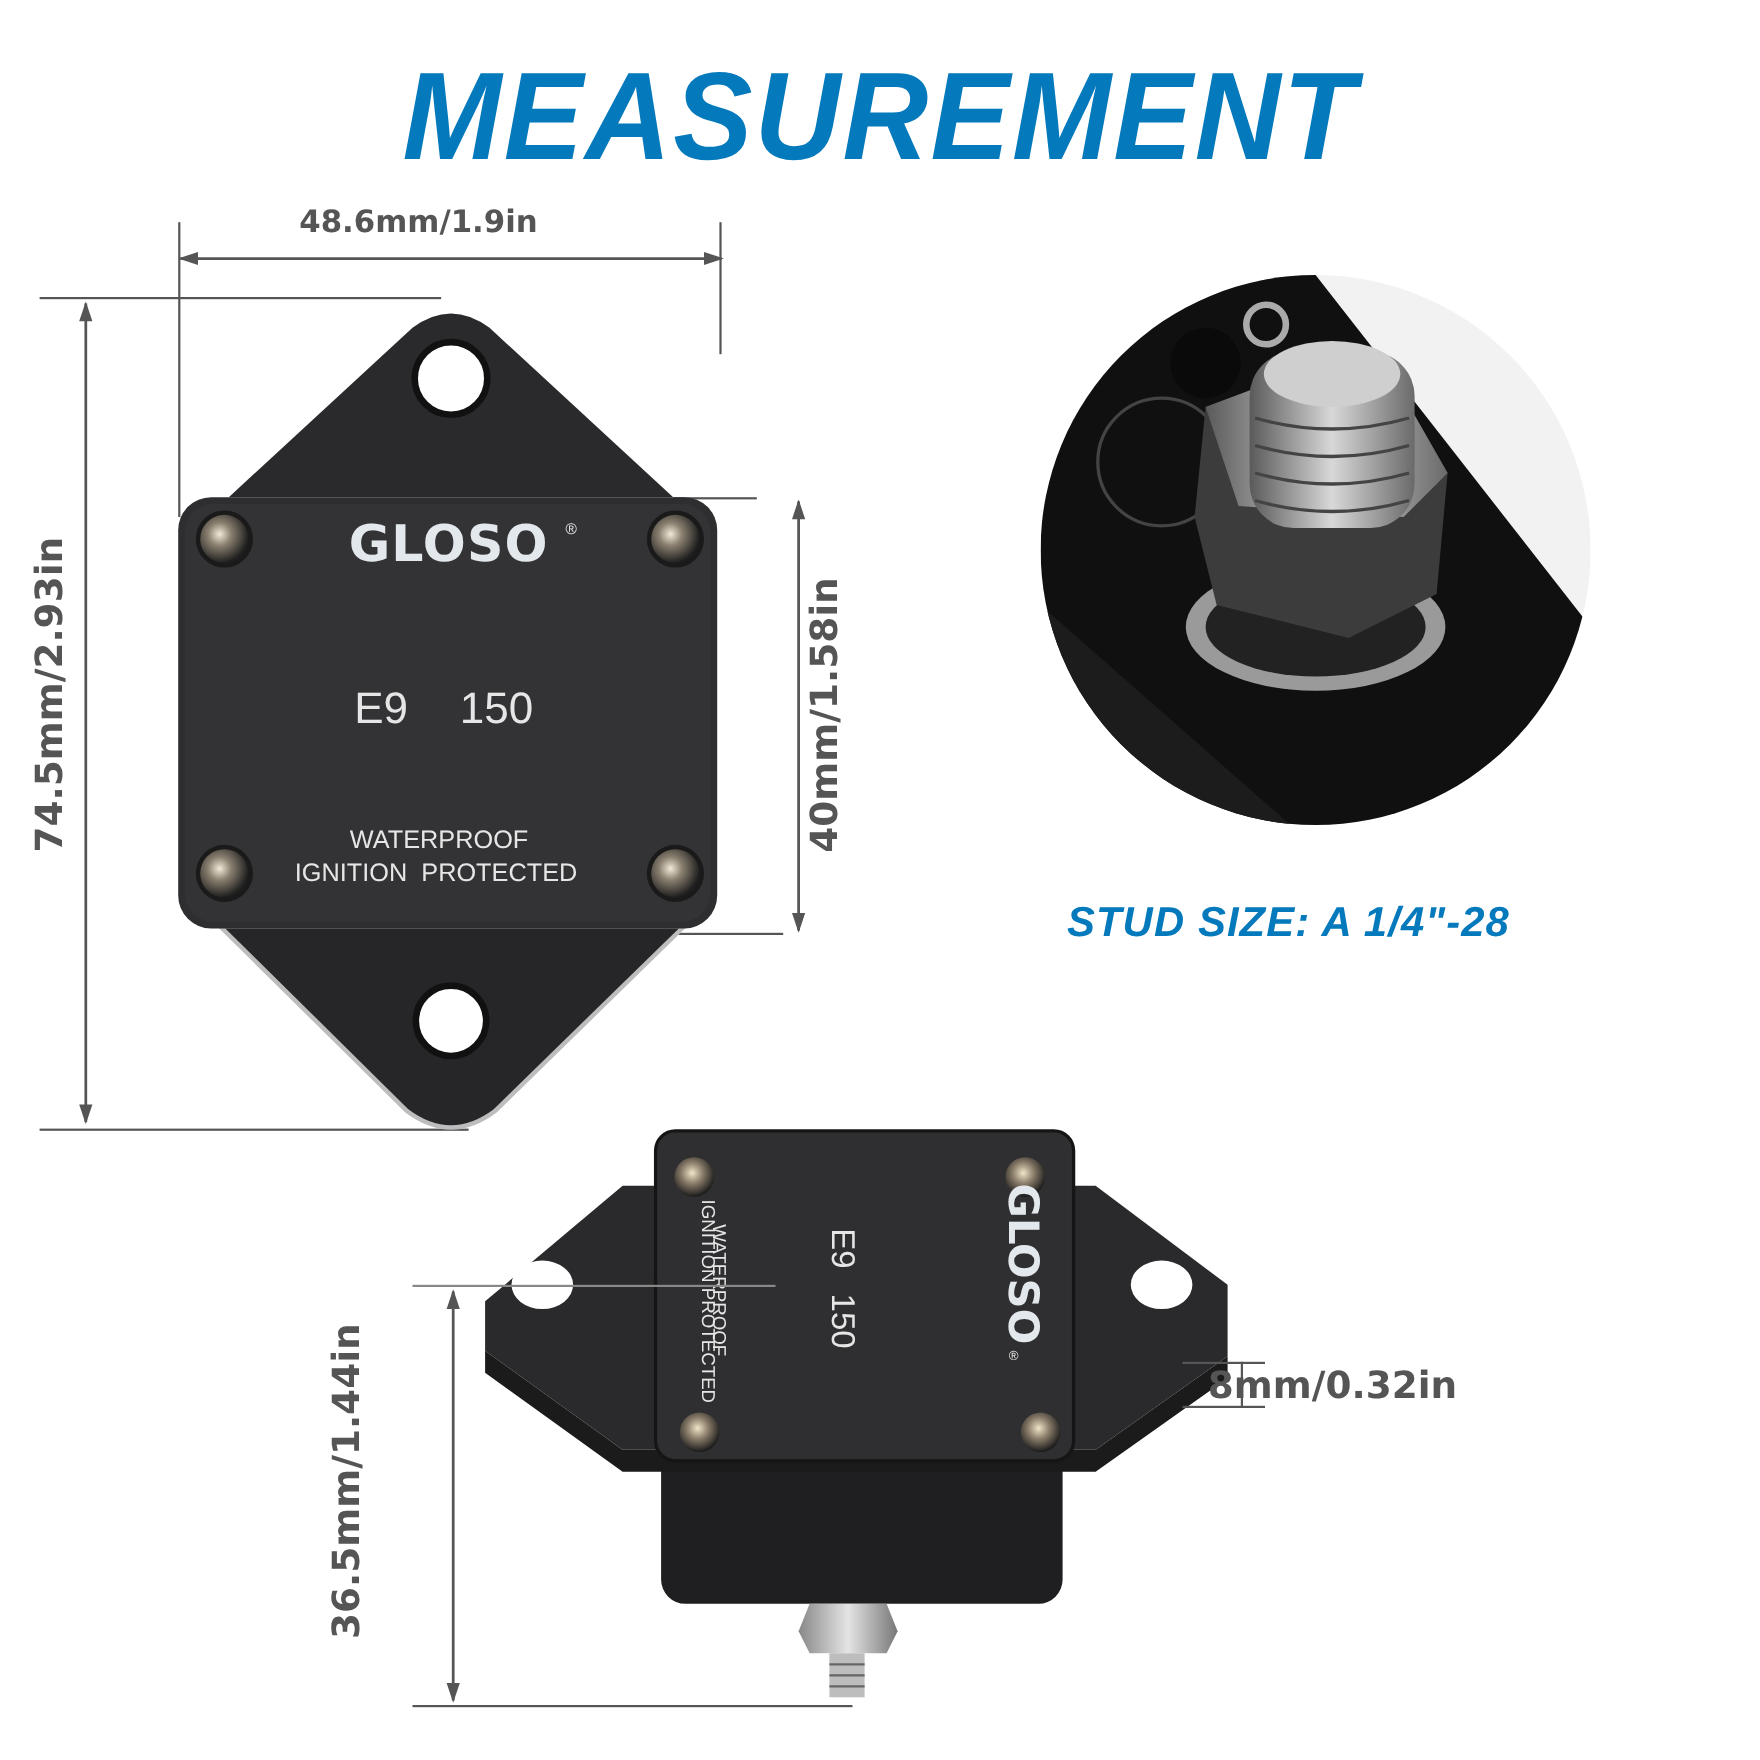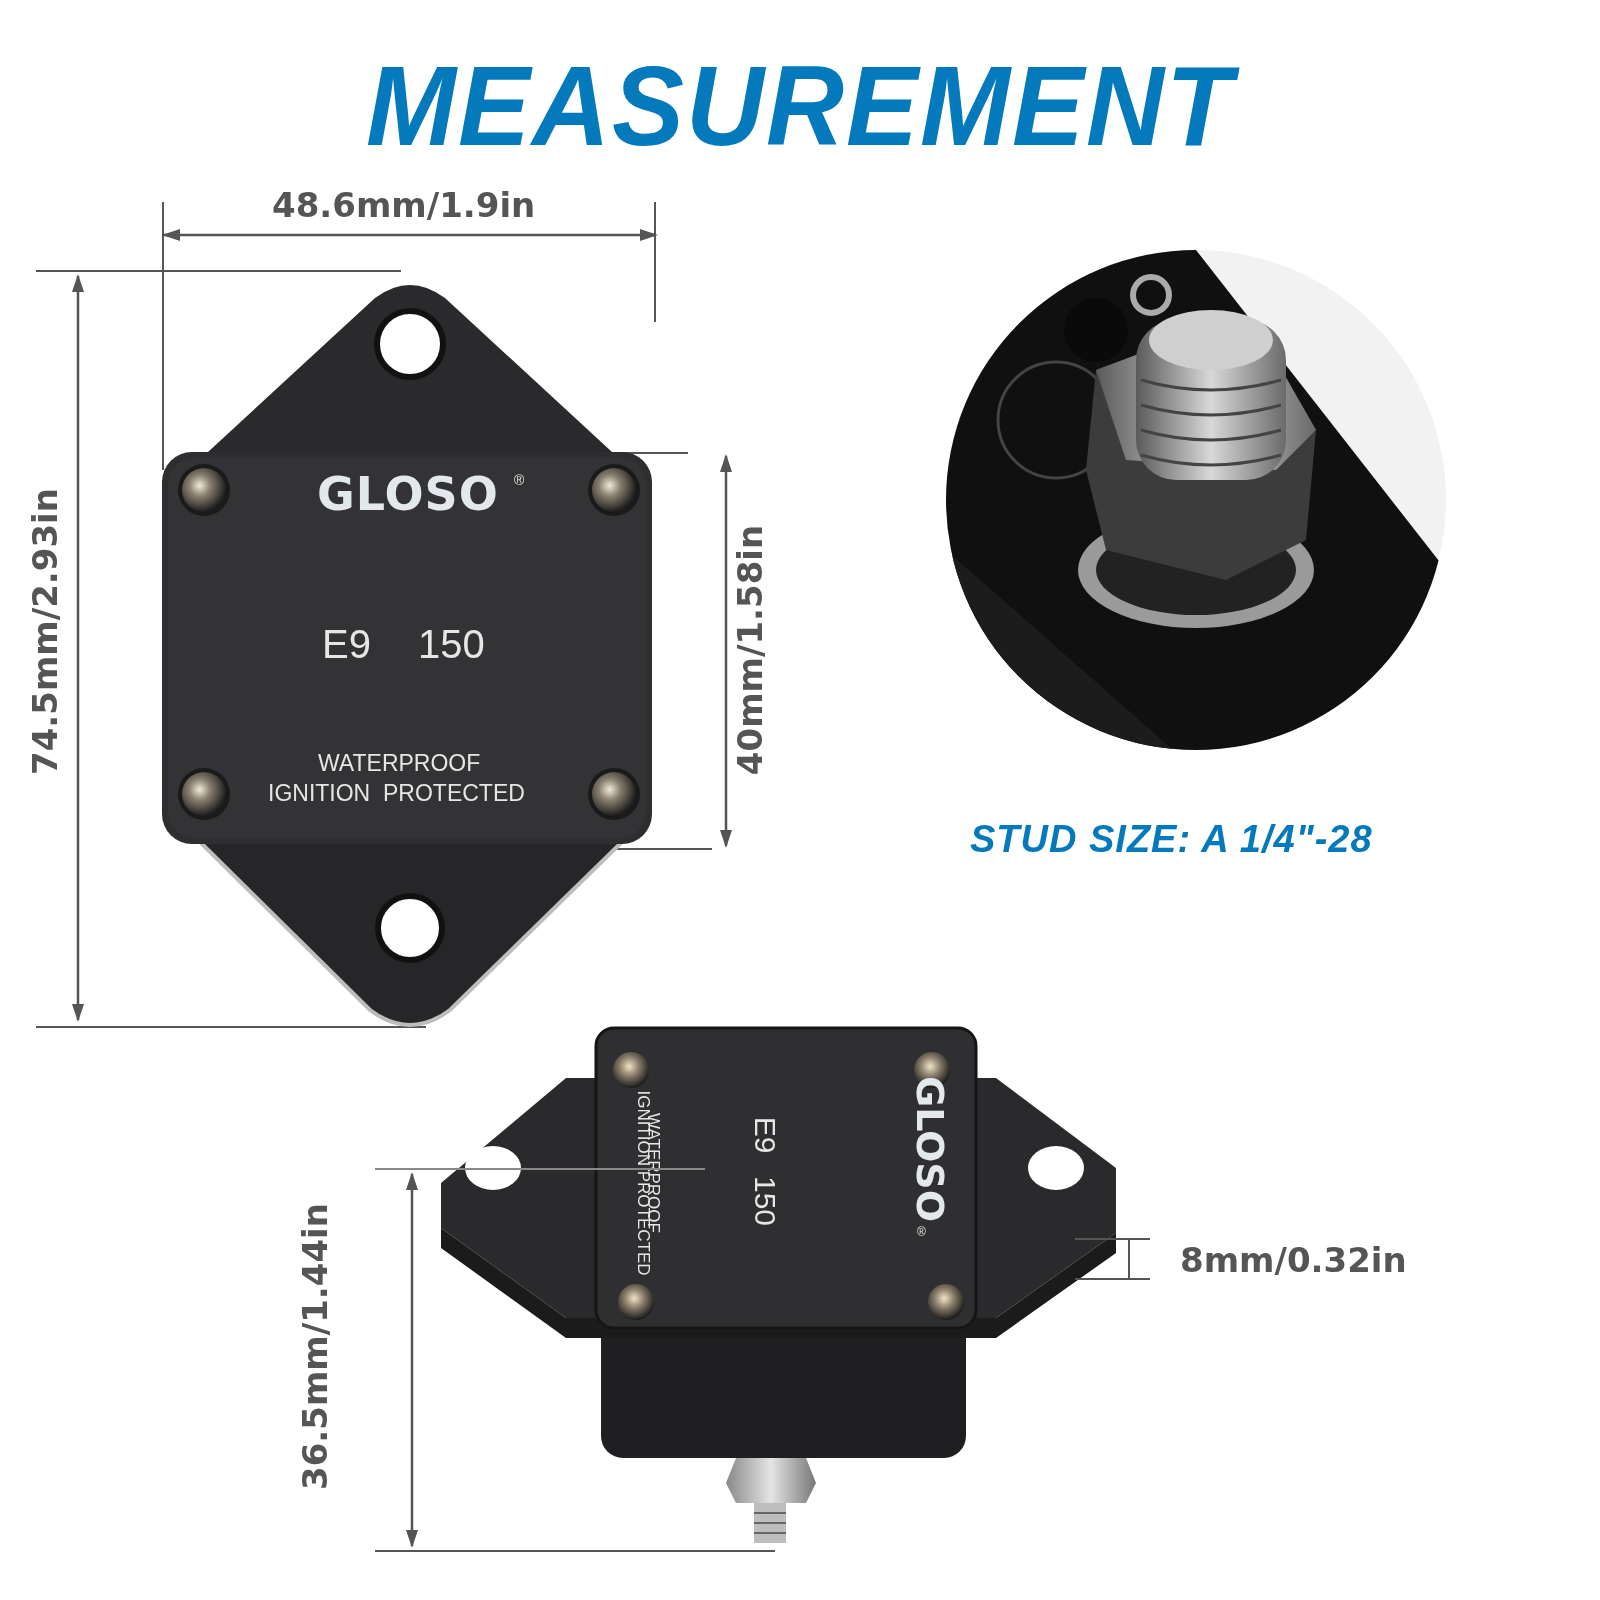--- a/index.html
+++ b/index.html
@@ -20,21 +20,21 @@
   }
   .plate-text { color:#e6e6e6; position:absolute; white-space:nowrap; }
 </style>
 </head>
 <body>
 
 <div class="abs title">MEASUREMENT</div>
 
 <div>
 
-  <div class="abs dim-text" style="left:272px; top:185px; font-size:34px;text-align:center;">48.6mm/1.9in</div>
+  <div class="abs dim-text" style="left:272px; top:185px; font-size:28px;text-align:center;">48.6mm/1.9in</div>
   <div class="line" style="left:162px; top:202px; width:2px; height:268px;"></div>
   <div class="line" style="left:654px; top:202px; width:2px; height:120px;"></div>
   <svg class="abs" style="left:160px; top:225px;" width="500" height="20">
     <line x1="4" y1="10" x2="496" y2="10" stroke="#555" stroke-width="2.5"></line>
     <polygon points="2,10 20,4 20,16" fill="#555"></polygon>
     <polygon points="498,10 480,4 480,16" fill="#555"></polygon>
   </svg>
 
   <div class="line" style="left:36px; top:270px; width:365px; height:2px;"></div>
   <div class="line" style="left:36px; top:1026px; width:390px; height:2px;"></div>
@@ -179,14 +179,14 @@
   <svg class="abs" style="left:402px; top:1170px;" width="20" height="380">
     <line x1="10" y1="4" x2="10" y2="376" stroke="#555" stroke-width="2.5"></line>
     <polygon points="10,2 4,20 16,20" fill="#555"></polygon>
     <polygon points="10,378 4,360 16,360" fill="#555"></polygon>
   </svg>
   <div class="abs dim-text vtext" style="left:175px; top:1330px; width:280px; text-align:center; font-size:34px;">36.5mm/1.44in</div>
 
   <div class="line" style="left:1075px; top:1238px; width:75px; height:2px;"></div>
   <div class="line" style="left:1075px; top:1278px; width:75px; height:2px;"></div>
   <div class="line" style="left:1128px; top:1238px; width:2px; height:42px;"></div>
-  <div class="abs dim-text" style="left:1180px; top:1240px; font-size:34px;">8mm/0.32in</div>
+  <div class="abs dim-text" style="left:1098px; top:1240px; font-size:34px;">8mm/0.32in</div>
 </div>
 
 </body></html>

